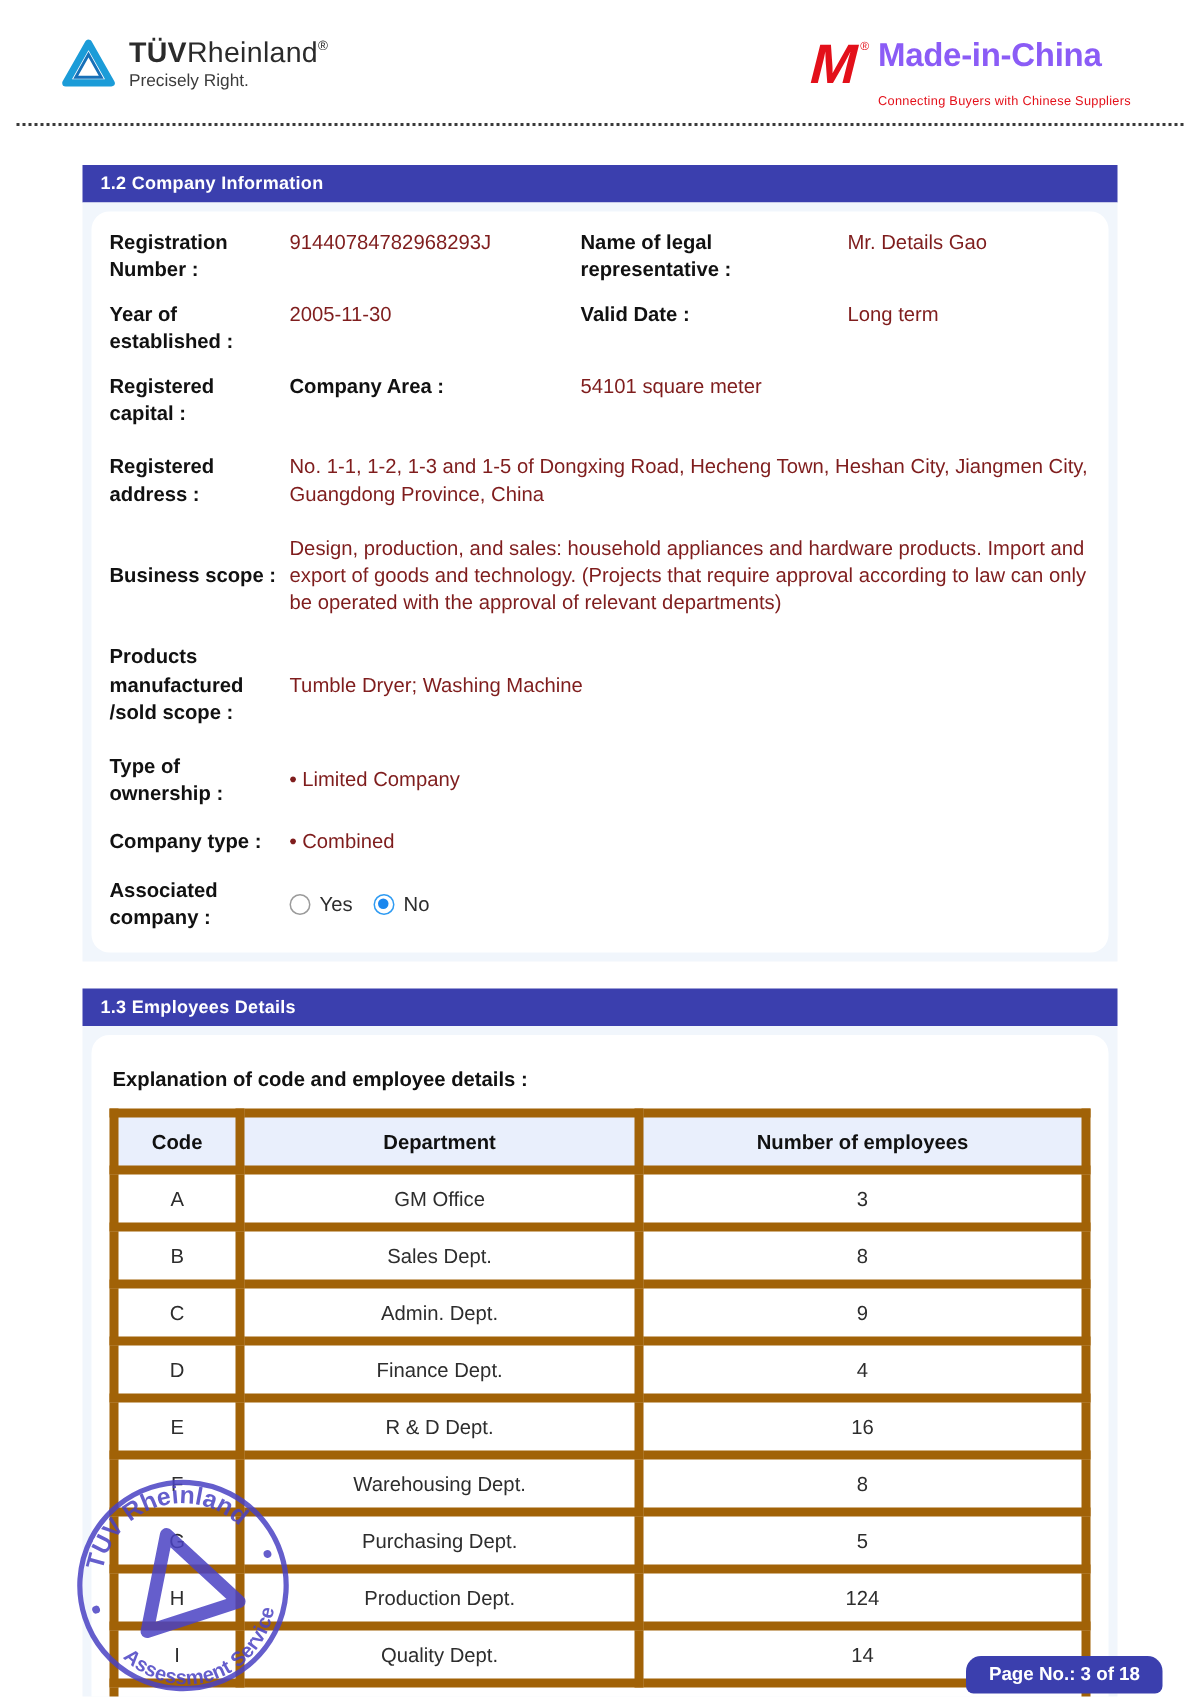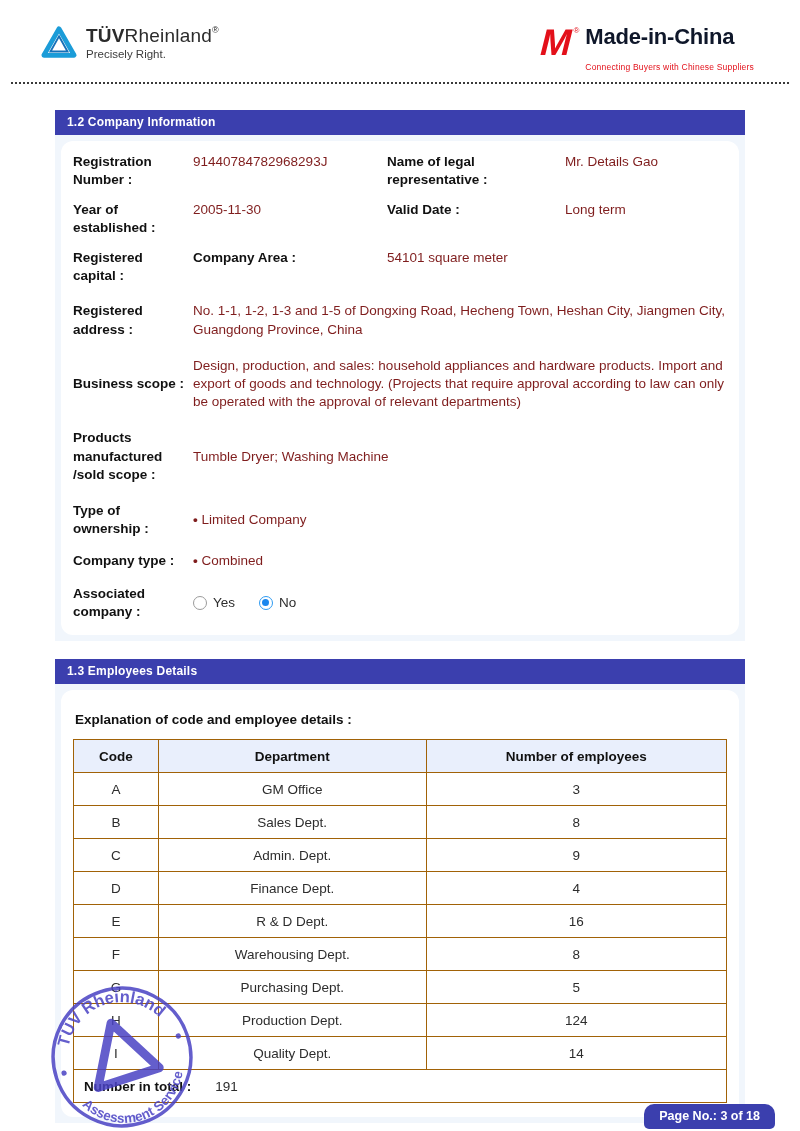--- a/index.html
+++ b/index.html
@@ -10,45 +10,45 @@
   
   .top-header{display:flex;justify-content:space-between;align-items:flex-start;padding:24px 46px 0 40px;}
   .tuv-brand{display:flex;align-items:flex-end;gap:8px;}
   .tuv-text .line1{font-size:19px;color:#2b2b2b;letter-spacing:.2px;}
   .tuv-text .line1 b{font-weight:bold;}
   .tuv-text .reg{font-size:9px;vertical-align:top;color:#2b2b2b;}
   .tuv-text .line2{font-size:11.5px;color:#3c3c3c;margin-top:1px;}
   .mic-brand{display:flex;align-items:flex-start;gap:6px;margin-top:2px;}
   .mic-m{font-weight:900;font-size:37px;line-height:34px;color:#e3101a;transform:skewX(-14deg);font-family:"Liberation Sans",sans-serif;}
   .mic-reg{font-size:8px;color:#e3101a;margin-left:-4px;}
-  .mic-col .mic-name{font-size:22px;font-weight:bold;color:#0f172a;letter-spacing:-0.2px;line-height:22px;}
+  .mic-col .mic-name{font-size:22px;font-weight:bold;color:#8b5cf6;letter-spacing:-0.2px;line-height:22px;}
   .mic-col .mic-tag{font-size:8.5px;color:#e3101a;margin-top:14px;letter-spacing:.2px;}
   .dotted{height:0;border-bottom:2px dotted #3a3a3a;margin:10px 11px 0 11px;}
   
   .section{margin:0 55px;}
   .sec-bar{background:#3b3fae;color:#ffffff;font-size:12px;font-weight:bold;
     padding:5px 12px 6px 12px;letter-spacing:.2px;}
   .sec-body{background:#f1f6fc;padding:6px;}
   .sec-card{background:#ffffff;padding:12px 12px 14px 12px;border-radius:12px;}
   
   .pair-row{display:grid;grid-template-columns:112px 186px 170px 1fr;column-gap:8px;margin-bottom:13px;font-size:13.5px;line-height:1.3;}
   .full-row{display:grid;grid-template-columns:112px 1fr;column-gap:8px;font-size:13.5px;line-height:1.35;align-items:center;}
   .lbl{font-weight:bold;color:#111;}
   .val{color:#7f1d1d;}
   .mt18{margin-top:18px;} .mt14{margin-top:14px;}
   .bullet::before{content:"• ";font-weight:bold;}
-  .radio-group{display:flex;gap:24px;align-items:center;}
+  .radio-group{display:flex;gap:14px;align-items:center;}
   .radio{display:inline-flex;align-items:center;gap:6px;cursor:pointer;color:#2d2d2d;}
   .circ{width:14px;height:14px;border-radius:50%;border:1.5px solid #9b9b9b;box-sizing:border-box;position:relative;background:#fff;display:inline-block;}
   .circ.selected{border-color:#2f9bf2;}
   .circ.selected::after{content:"";position:absolute;left:2px;top:2px;width:7px;height:7px;border-radius:50%;background:#1b87ee;}
   
   .intro{font-size:13.5px;font-weight:bold;color:#111;margin:10px 2px 12px 2px;}
   table.emp{width:100%;border-collapse:collapse;font-size:13.5px;color:#2d2d2d;}
-  table.emp th,table.emp td{border:1px solid #a16207;text-align:center;padding:7px 6px;height:18px;}
+  table.emp th,table.emp td{border:6px solid #a16207;text-align:center;padding:7px 6px;height:18px;}
   table.emp th{background:#e9effc;font-weight:bold;color:#111;}
   table.emp td.total-cell{text-align:left;padding-left:10px;}
   .total-lbl{font-weight:bold;color:#111;}
   .total-val{margin-left:24px;}
   .stamp{position:absolute;left:33px;top:983px;width:178px;height:148px;opacity:.85;transform:rotate(-18deg);}
   .page-badge{position:absolute;right:25px;bottom:2px;background:#3b3fae;color:#fff;
     font-size:12.5px;font-weight:bold;padding:5px 15px 6px 15px;border-radius:10px 10px 5px 5px;}
   .gap1{height:26px;} .gap2{height:18px;} .gap3{height:20px;}
 </style>
 </head>

